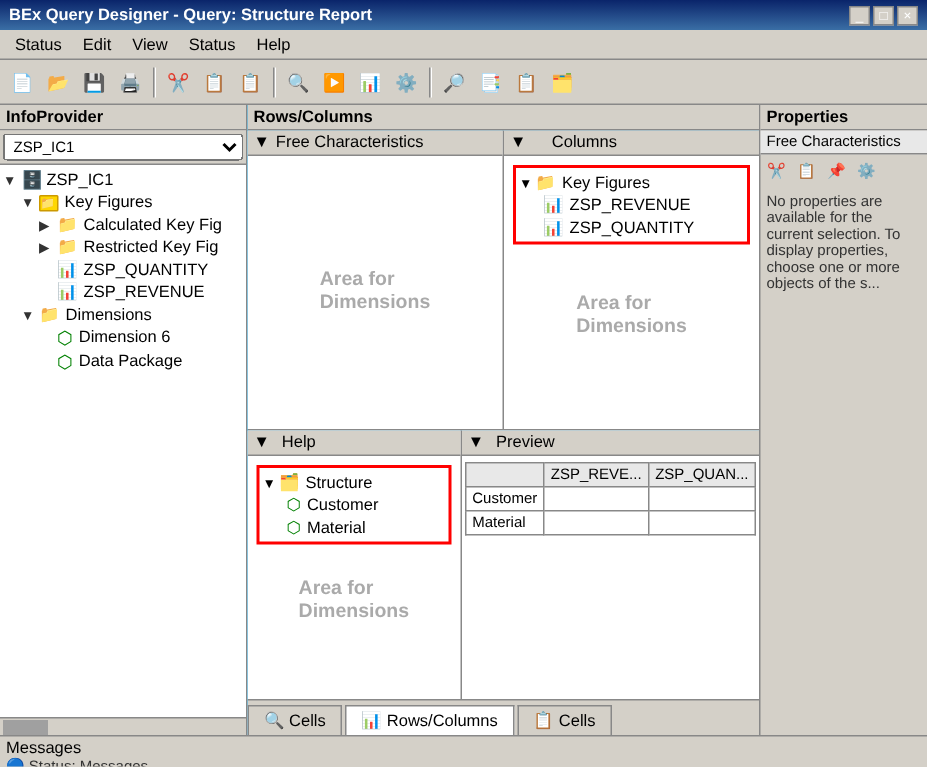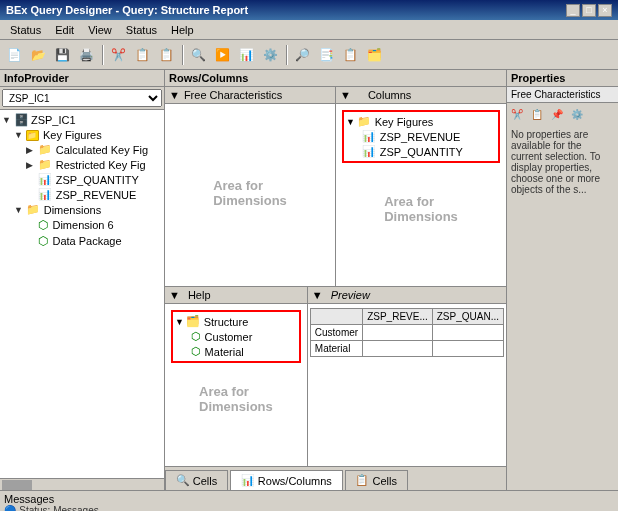--- a/index.html
+++ b/index.html
@@ -272,21 +272,21 @@
             </div>
           </div>
           <div style="position:relative; height:60px;">
             <div class="area-watermark">Area for<br>Dimensions</div>
           </div>
         </div>
 
         <div class="preview-panel">
           <div class="sub-panel-header">
             <span>▼</span>
-            <span style="margin-left:4px;font-style:italic;">Preview</span>
+            <span style="margin-left:4px;">Preview</span>
           </div>
           <div style="padding:2px;">
             <table class="preview-table">
               <thead>
                 <tr class="header-row">
                   <th></th>
                   <th>ZSP_REVE...</th>
                   <th>ZSP_QUAN...</th>
                 </tr>
               </thead>

